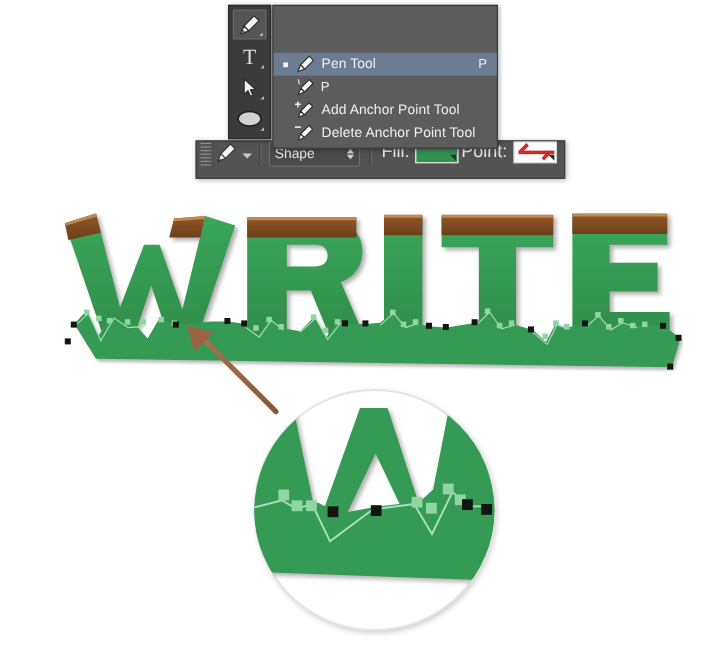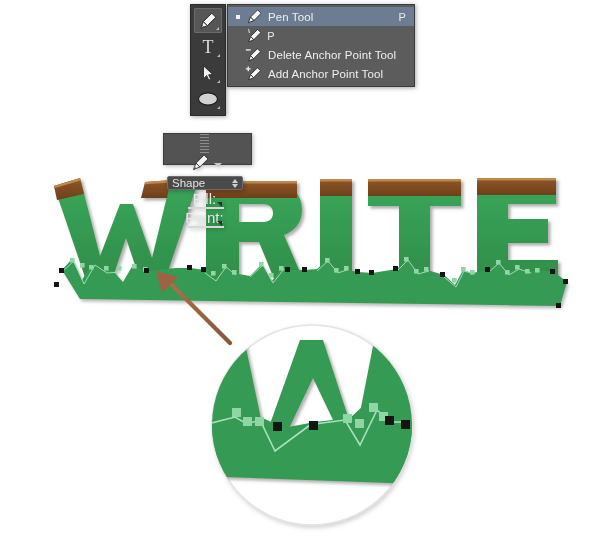--- a/index.html
+++ b/index.html
@@ -49,37 +49,36 @@
     min-width:186px;
   }
   .fly-row{
     display:flex;align-items:center;
     height:19px;
     padding:0 6px 0 4px;
     color:#efefef;
     font-size:11.5px;
     white-space:nowrap;
   }
-  .fly-row.selected{background:#6c7d93;}
+  .fly-row.selected{background:#6c7d93;margin-top:37px;}
   .fly-bullet{width:11px;display:flex;align-items:center;justify-content:center;}
   .fly-bullet i{display:block;width:4px;height:4px;background:#f2f2f2;}
   .fly-ico{width:22px;display:flex;align-items:center;justify-content:center;}
   .fly-label{flex:1 1 auto;padding-left:3px;letter-spacing:.1px;}
   .fly-key{width:12px;text-align:center;color:#e9e9e9;font-size:11px;}
 
   
   #options-bar{
-    position:absolute;left:163px;top:133px;
+    position:absolute;left:163px;top:117px;
     height:30px;
     background:#535353;
     border:1px solid #3d3d3d;
-    display:flex;align-items:center;
+    display:flex;align-items:flex-start;
     padding:0 6px 0 3px;
     filter:drop-shadow(1px 1px 2px rgba(0,0,0,.3));
-    flex-direction:column;
   }
   .grip{width:9px;height:20px;display:flex;flex-direction:column;justify-content:center;gap:2px;margin-right:3px;}
   .grip span{display:block;height:1px;background:#8c8c8c;}
   .ob-sep{width:1px;height:20px;background:#3f3f3f;border-right:1px solid #6a6a6a;margin:0 6px;}
   .ob-tool{display:flex;align-items:center;gap:4px;}
   .caret-dn{width:0;height:0;border-left:4px solid transparent;border-right:4px solid transparent;border-top:4px solid #c9c9c9;}
   .ob-select{
     display:flex;align-items:center;justify-content:space-between;
     width:66px;height:19px;
     background:#4a4a4a;
@@ -434,37 +433,37 @@
         </span>
         <span class="fly-key">P</span>
       </div>
 
       <div class="fly-row">
         <span class="fly-bullet"></span>
         <span class="fly-ico">
           <svg width="18" height="17" viewBox="0 0 26 24">
             <path d="M18.0 3.6 L22.4 8.0 L12.4 18.0 L8.0 13.6 Z" fill="#f7f7f7" stroke="#2a2a2a" stroke-width="1.3" stroke-linejoin="round"></path>
             <path d="M12.4 18.0 L8.0 13.6 L5.2 21.2 Z" fill="#f7f7f7" stroke="#2a2a2a" stroke-width="1.3" stroke-linejoin="round"></path>
-            <path d="M1.2 5.4 L8.2 5.4" stroke="#f0f0f0" stroke-width="1.9"></path>
-          </svg>
-        </span>
-        <span class="fly-label">Delete Anchor Point Tool</span>
+            <path d="M1.2 5.4 L8.2 5.4 M4.7 1.9 L4.7 8.9" stroke="#f0f0f0" stroke-width="1.9"></path>
+          </svg>
+        </span>
+        <span class="fly-label">Add Anchor Point Tool</span>
         <span class="fly-key"></span>
       </div>
 
       <div class="fly-row">
         <span class="fly-bullet"></span>
         <span class="fly-ico">
           <svg width="18" height="17" viewBox="0 0 26 24">
             <path d="M18.0 3.6 L22.4 8.0 L12.4 18.0 L8.0 13.6 Z" fill="#f7f7f7" stroke="#2a2a2a" stroke-width="1.3" stroke-linejoin="round"></path>
             <path d="M12.4 18.0 L8.0 13.6 L5.2 21.2 Z" fill="#f7f7f7" stroke="#2a2a2a" stroke-width="1.3" stroke-linejoin="round"></path>
-            <path d="M1.2 5.4 L8.2 5.4 M4.7 1.9 L4.7 8.9" stroke="#f0f0f0" stroke-width="1.9"></path>
-          </svg>
-        </span>
-        <span class="fly-label">Add Anchor Point Tool</span>
+            <path d="M1.2 5.4 L8.2 5.4" stroke="#f0f0f0" stroke-width="1.9"></path>
+          </svg>
+        </span>
+        <span class="fly-label">Delete Anchor Point Tool</span>
         <span class="fly-key"></span>
       </div>
 
 
     </div>
   </div>
 
 </div>
 
 </body></html>

